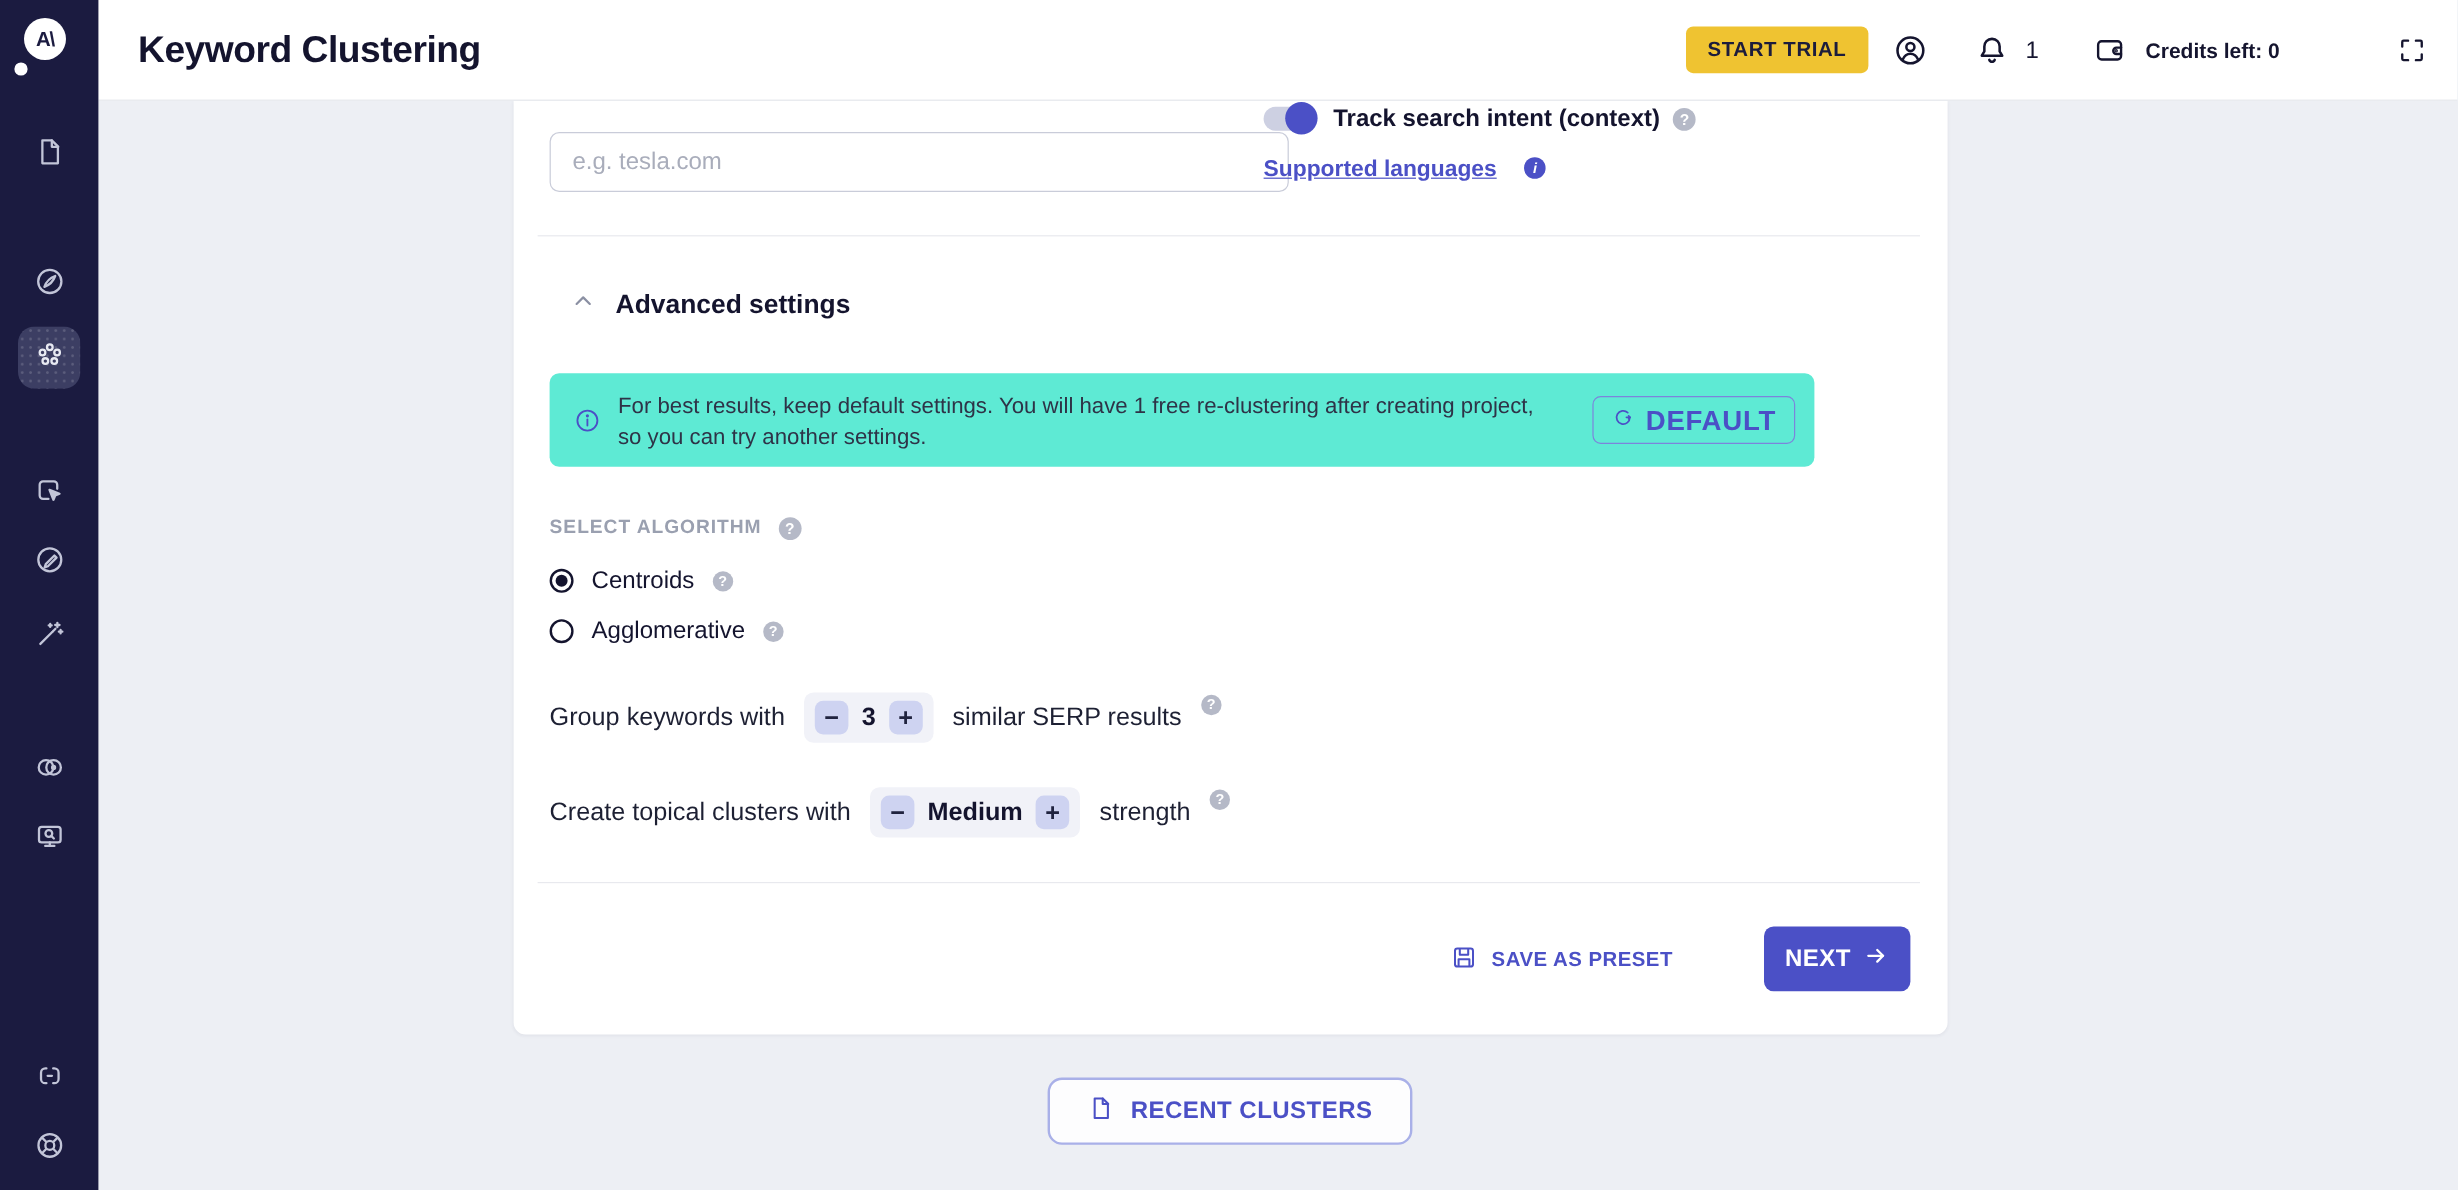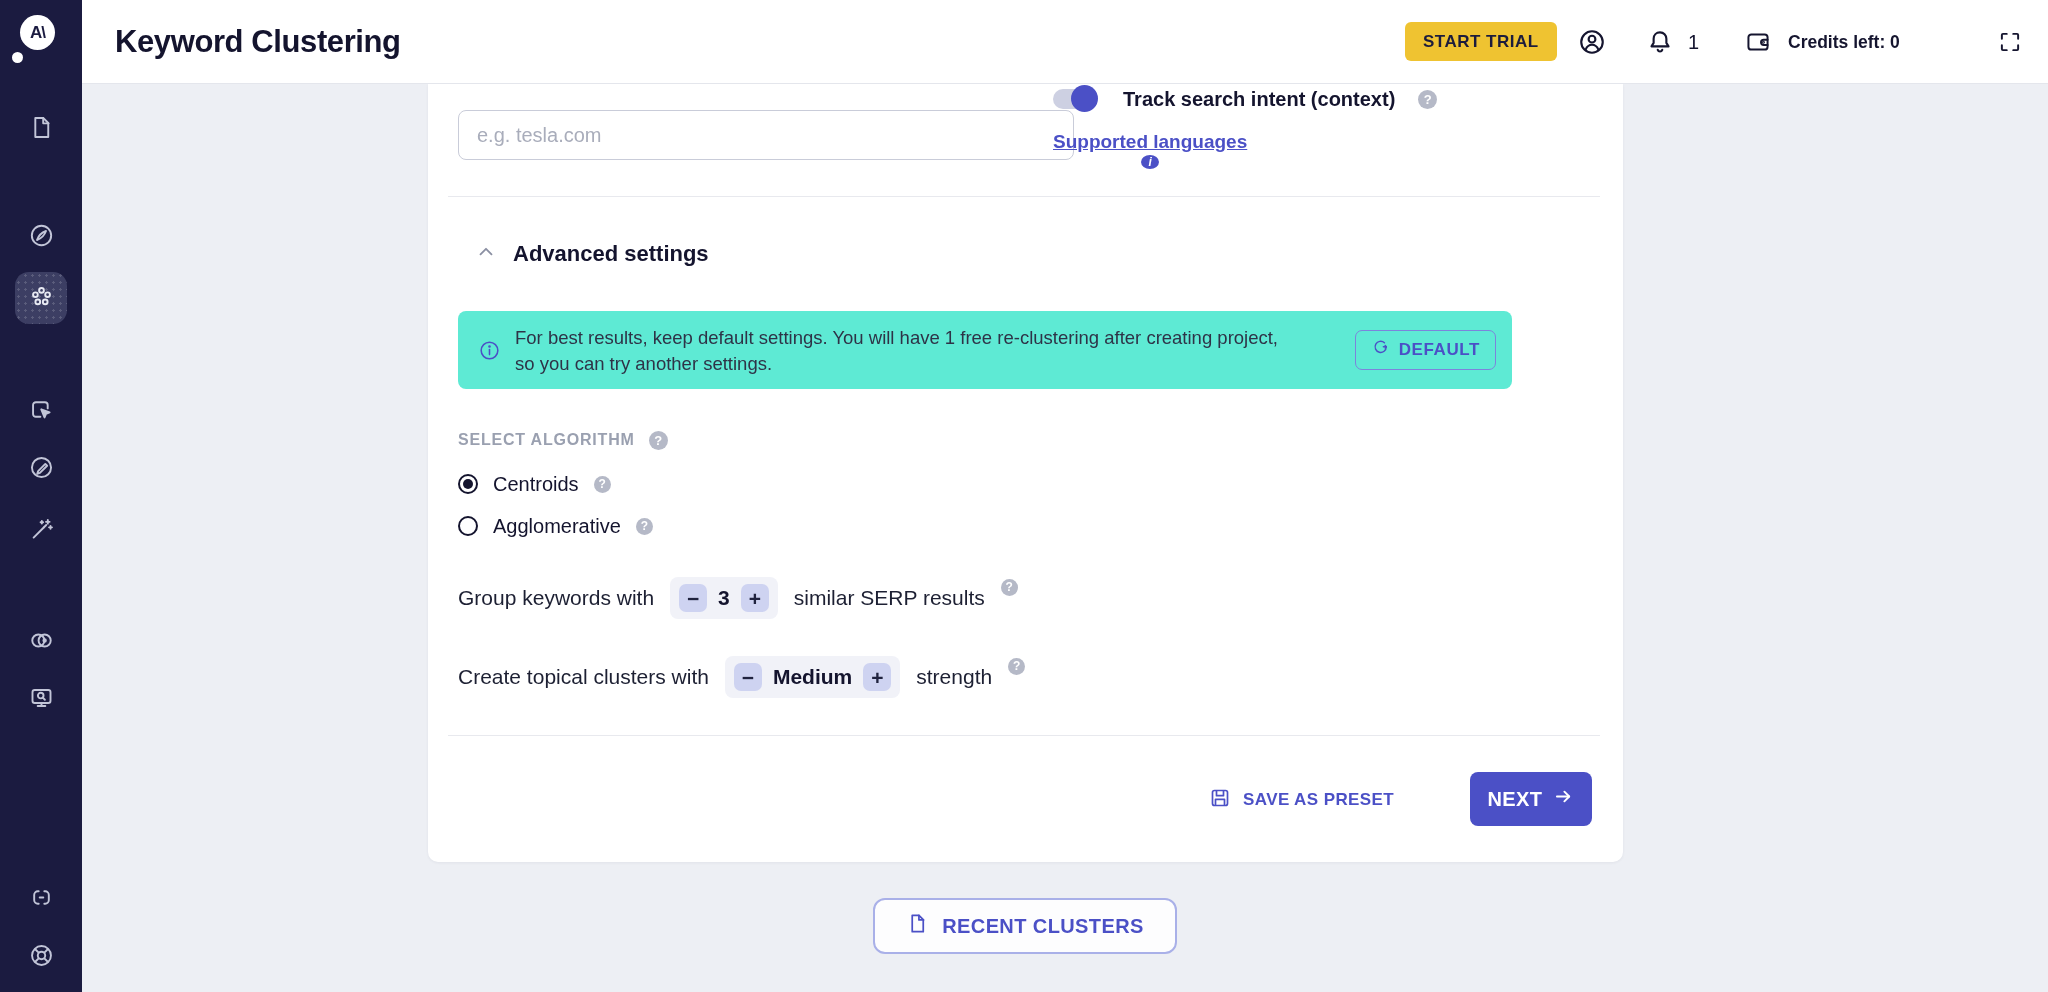--- a/index.html
+++ b/index.html
@@ -58,31 +58,31 @@
   .bell-count { position:absolute; left:1606px; top:0; height:84px; display:flex; align-items:center; font-size:20px; color:#15152f; }
   .credits { position:absolute; left:1706px; top:0; height:84px; display:flex; align-items:center; font-size:17.5px; font-weight:700; color:#15152f; }
   
   .card {
     position:absolute; left:428px; top:84px; width:1195px; height:778px;
     background:#fff; border-radius:0 0 10px 10px;
     box-shadow:0 1px 3px rgba(27,27,64,.06);
   }
   .divider { position:absolute; left:20px; width:1152px; height:1px; background:#e8e9ee; }
   
-  .toggle-row { position:absolute; left:625px; top:1px; height:28px; display:flex; align-items:center;gap:12px; }
+  .toggle-row { position:absolute; left:625px; top:1px; height:28px; display:flex; align-items:center; }
   .toggle { position:relative; width:44px; height:20px; border-radius:10px; background:#cdd0e2; cursor:pointer; flex:none; }
   .toggle .knob { position:absolute; right:-1px; top:-4px; width:27px; height:27px; border-radius:50%; background:#4b50c6; }
   .toggle-label { margin-left:14px; font-size:20px; font-weight:700; color:#14142e; white-space:nowrap; }
   .help {
     width:19px; height:19px; border-radius:50%; background:#b5b9c7; color:#fff;
     font-size:13px; font-weight:700; display:flex; align-items:center; justify-content:center;
     flex:none; cursor:pointer;
   }
   .toggle-row .help { margin-left:11px; }
-  .lang-row { position:absolute; left:625px; top:47px; height:26px; display:flex; align-items:center; gap:2px;flex-direction:column; }
+  .lang-row { position:absolute; left:625px; top:47px; height:26px; display:flex; align-items:flex-start; gap:23px; }
   .lang-link { font-size:19px; font-weight:600; color:#4b50c6; text-decoration:underline; cursor:pointer; white-space:nowrap; }
   .info-filled {
     width:18px; height:18px; border-radius:50%; background:#4b50c6; color:#fff;
     font-size:12px; font-weight:700; font-style:italic;
     display:flex; align-items:center; justify-content:center; cursor:pointer;
   }
   
   .kw-input {
     position:absolute; left:30px; top:26px; width:616px; height:50px;
     border:1px solid #c9ccd9; border-radius:8px; padding:0 18px;
@@ -97,21 +97,21 @@
     position:absolute; left:30px; top:227px; width:1054px; height:78px;
     background:#5eead4; border-radius:8px;
   }
   .banner-info { position:absolute; left:20px; top:28px; width:23px; height:23px; color:#4b50c6; }
   .banner-info svg { width:100%; height:100%; }
   .banner-text { position:absolute; left:57px; top:14px; font-size:18.5px; line-height:26px; color:#2e3347; white-space:nowrap; }
   .default-btn {
     position:absolute; right:16px; top:19px; height:40px; padding:0 15px;
     background:transparent; border:1.5px solid #7c84dc; border-radius:7px;
     display:flex; align-items:center; gap:9px; cursor:pointer;
-    font-family:inherit; font-size:17px; font-weight:700; letter-spacing:.6px; color:#4b50c6;
+    font-family:inherit; font-size:23px; font-weight:700; letter-spacing:.6px; color:#4b50c6;
   }
   .default-btn svg { width:19px; height:19px; }
   
   .algo-label-row { position:absolute; left:30px; top:345px; height:22px; display:flex; align-items:center; gap:14px; }
   .algo-label { font-size:16px; font-weight:700; letter-spacing:.8px; color:#9aa0b0; }
   .radio-row { position:absolute; left:30px; height:24px; display:flex; align-items:center; gap:15px; cursor:pointer; }
   .radio { width:20px; height:20px; border:2px solid #14142e; border-radius:50%; position:relative; flex:none; }
   .radio.checked::after {
     content:""; position:absolute; left:3px; top:3px; width:10px; height:10px;
     border-radius:50%; background:#14142e;

